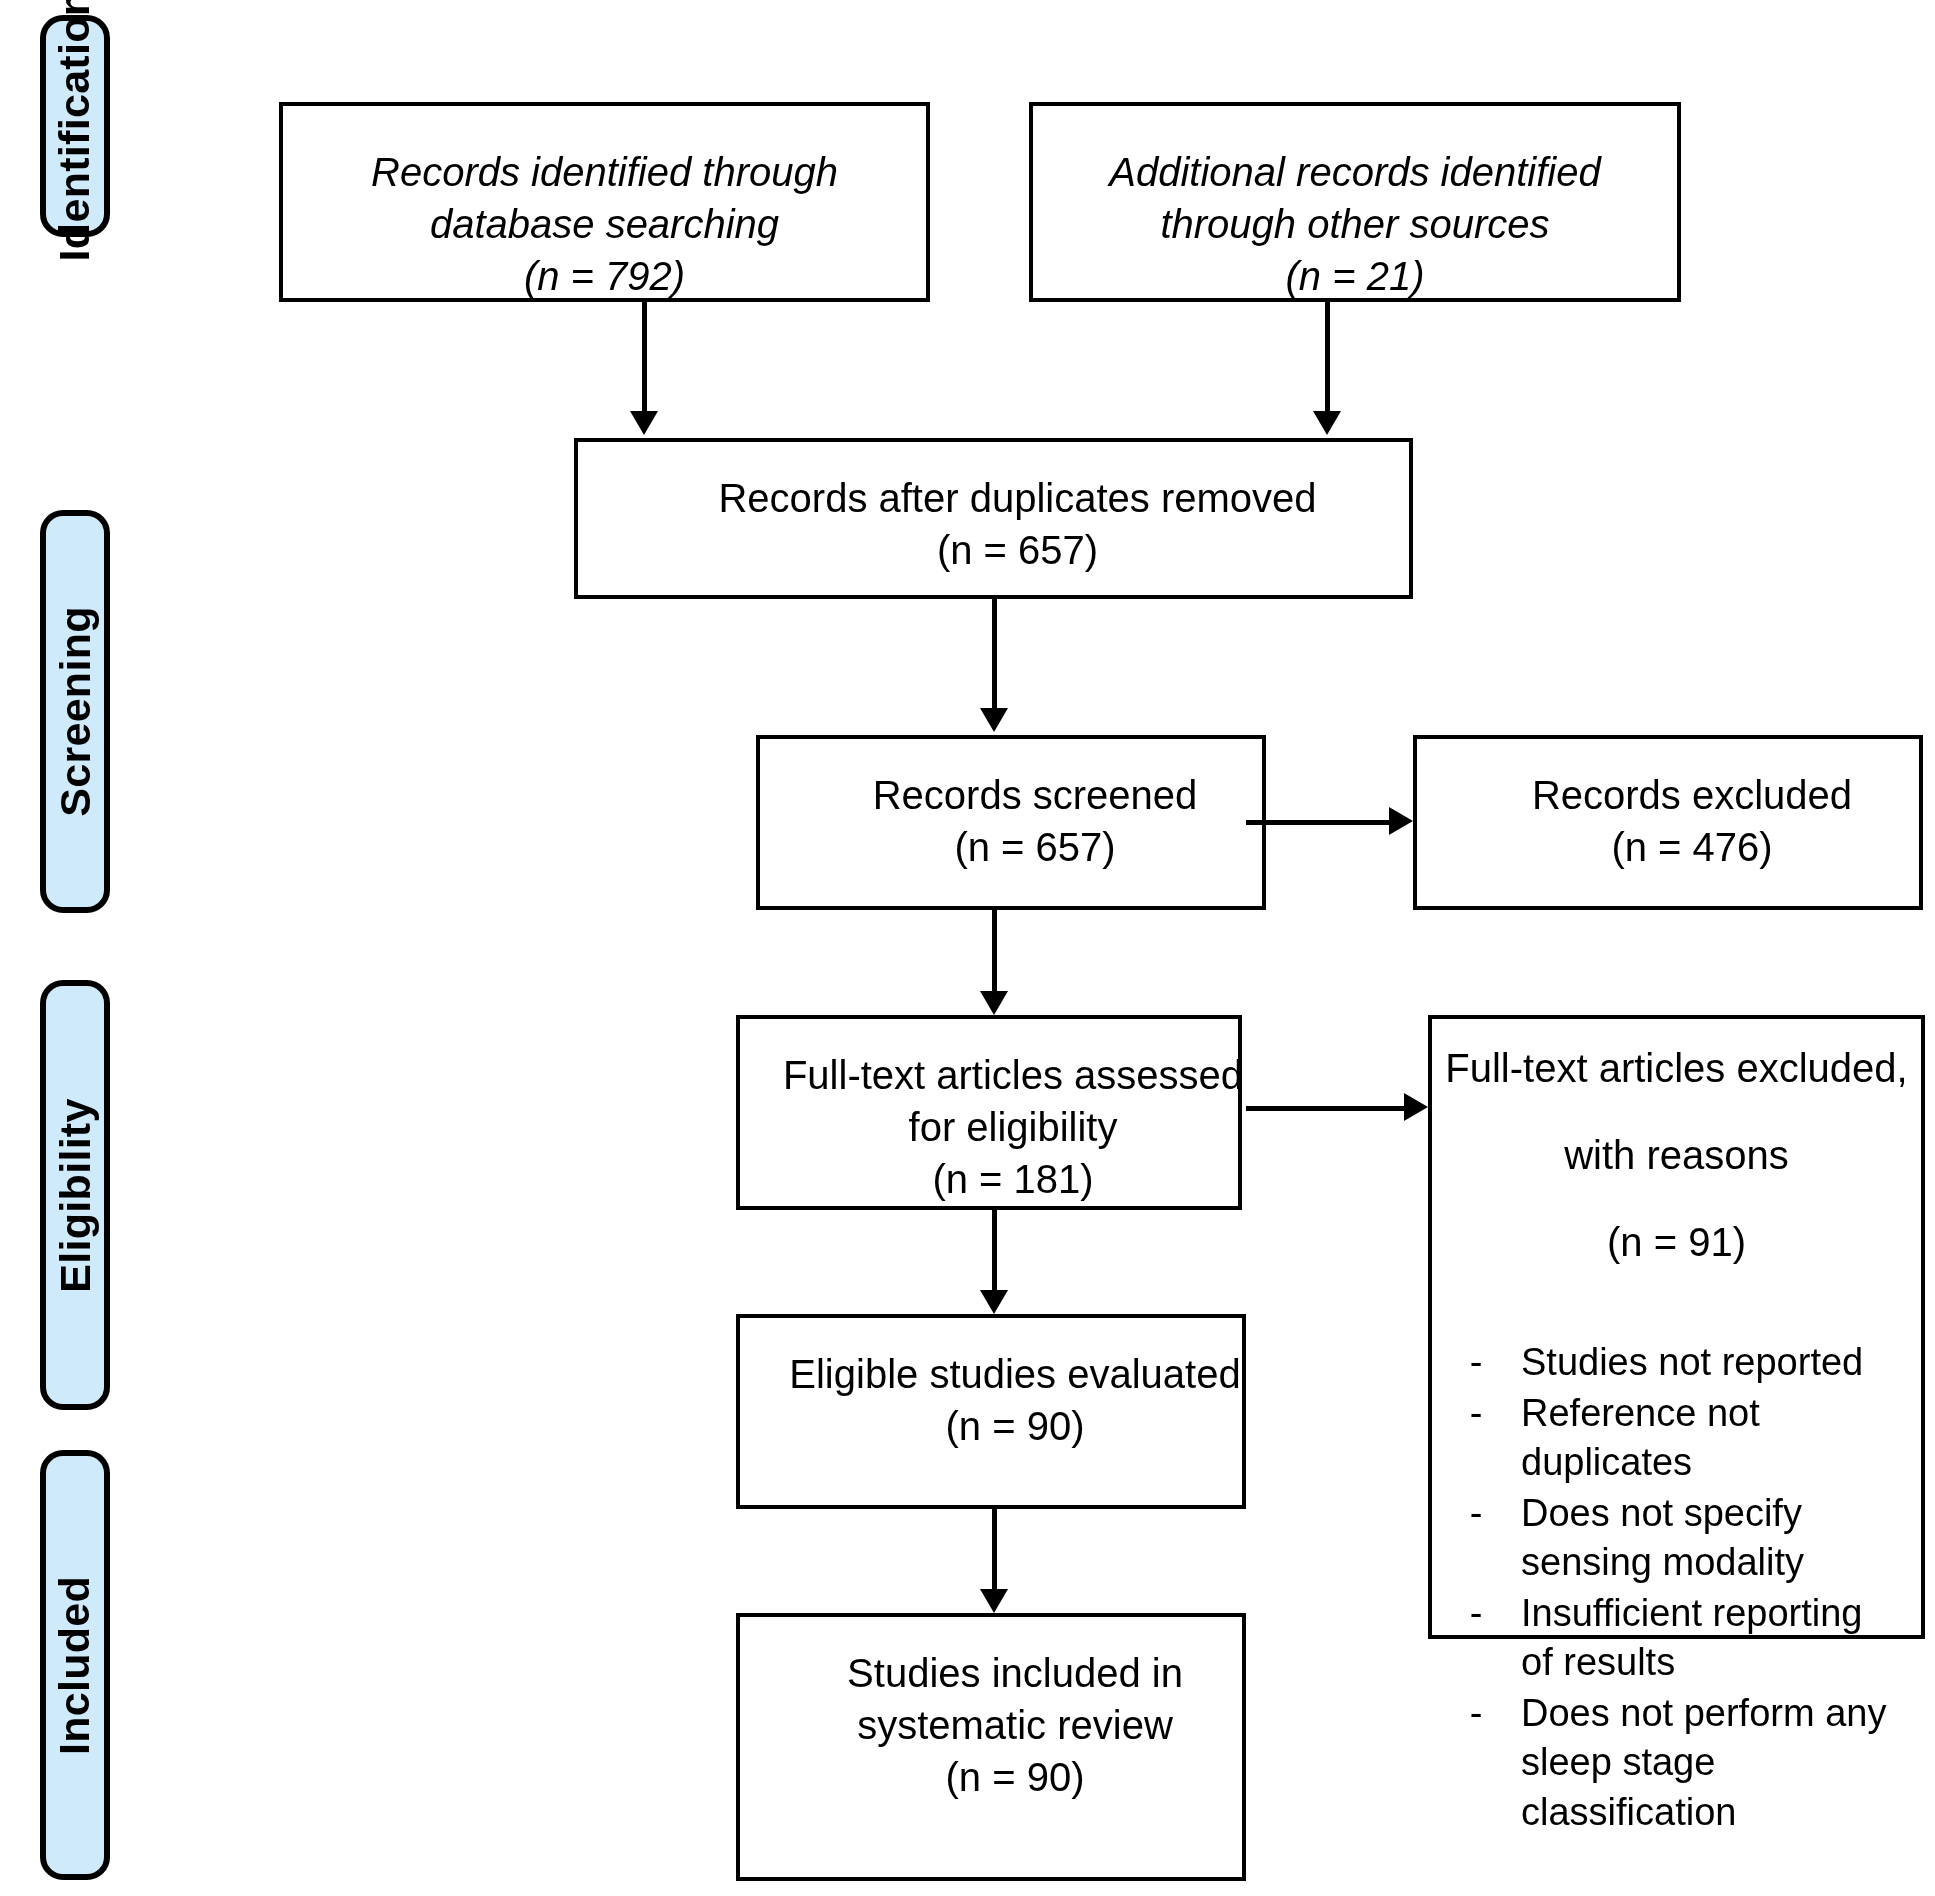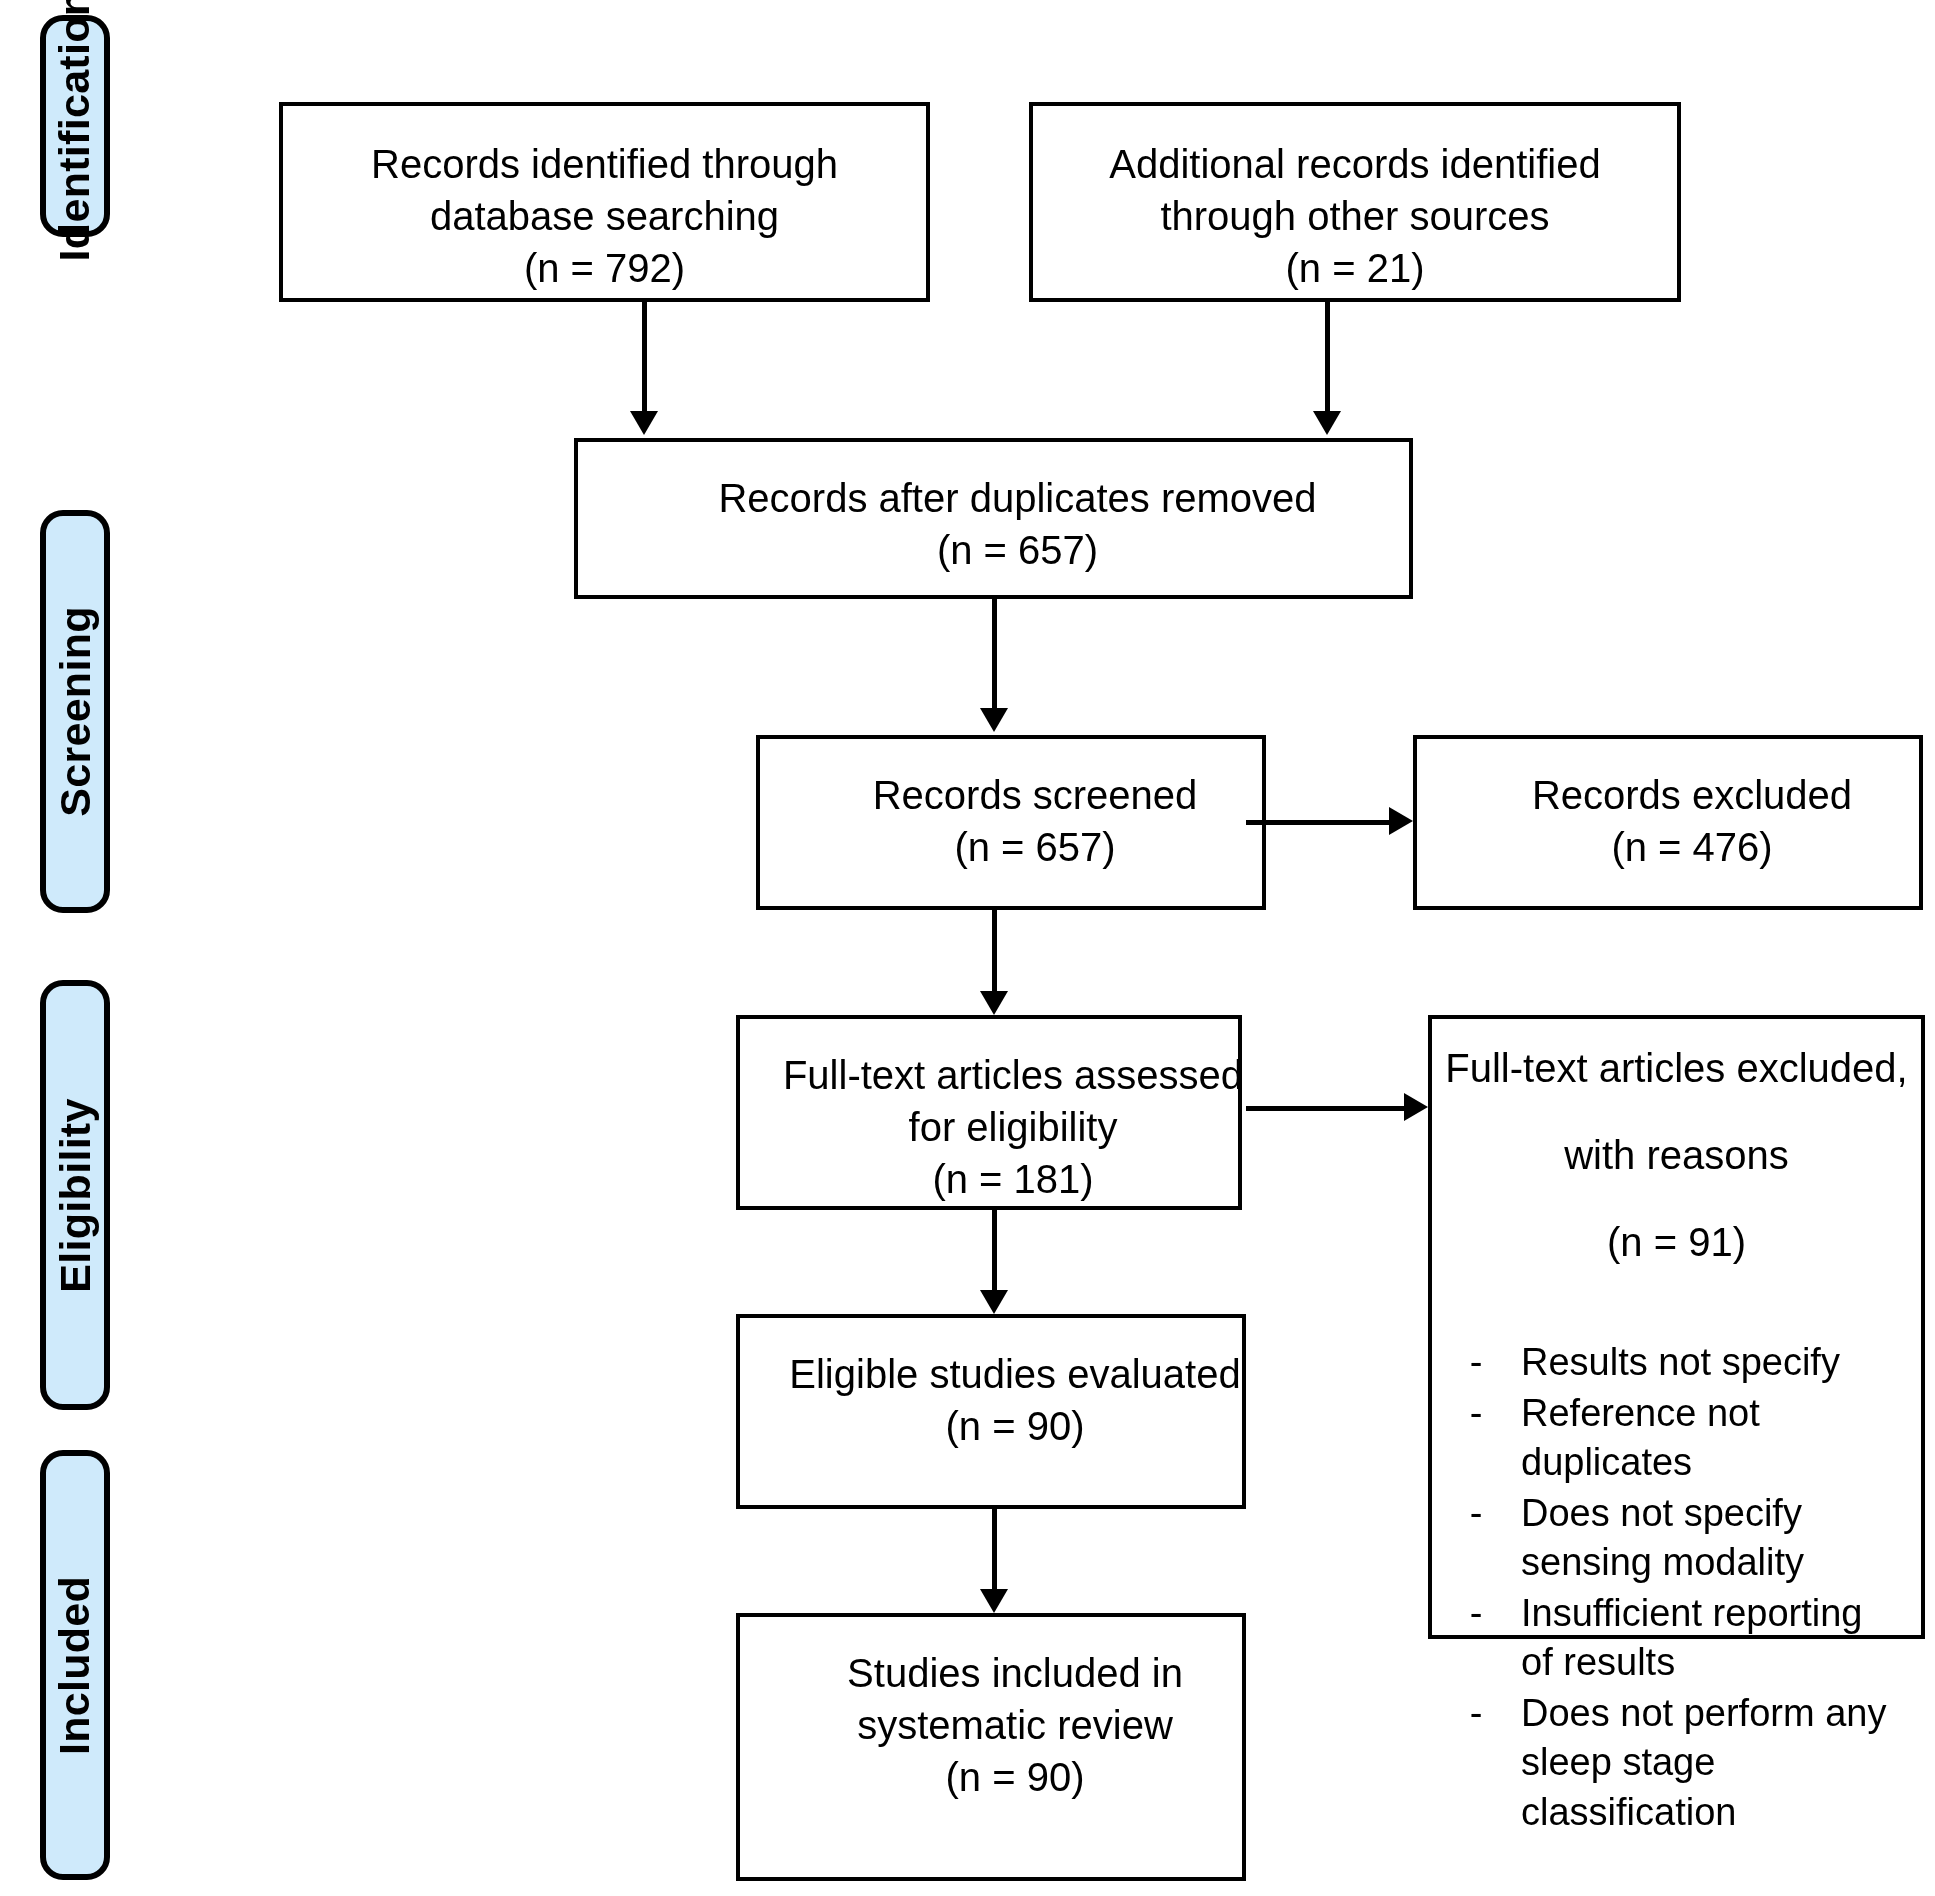--- a/index.html
+++ b/index.html
@@ -48,21 +48,21 @@
     flex-direction: column;
     align-items: center;
     color: #000000;
   }
   .flow-box .line {
     font-size: 40px;
     line-height: 1.30;
     text-align: center;
     white-space: nowrap;
   }
-  .flow-box.pad-top-60 { padding-top: 32px; }
+  .flow-box.pad-top-60 { padding-top: 40px; font-style: italic; }
   .flow-box.pad-top-44 { padding-top: 29.5px; padding-left: 48px; }
   .flow-box.pad-top-34 { padding-top: 23px; gap: 35px; }
 
   
   .reasons {
     width: 100%;
     box-sizing: border-box;
     padding: 35px 20px 0 27px;
   }
   .reason-row {
@@ -182,21 +182,21 @@
   </div>
 
   <div class="flow-box pad-top-34" style="left:1428px; top:1015px; width:497px; height:624px;">
     <div class="line">Full-text articles excluded,</div>
     <div class="line">with reasons</div>
     <div class="line">(n = 91)</div>
 
     <div class="reasons">
       <div class="reason-row">
         <span class="reason-dash">-</span>
-        <span class="reason-text">Results not specify</span>
+        <span class="reason-text">Studies not reported</span>
       </div>
       <div class="reason-row">
         <span class="reason-dash">-</span>
         <span class="reason-text">Reference not duplicates</span>
       </div>
       <div class="reason-row">
         <span class="reason-dash">-</span>
         <span class="reason-text">Does not specify sensing modality</span>
       </div>
       <div class="reason-row">

